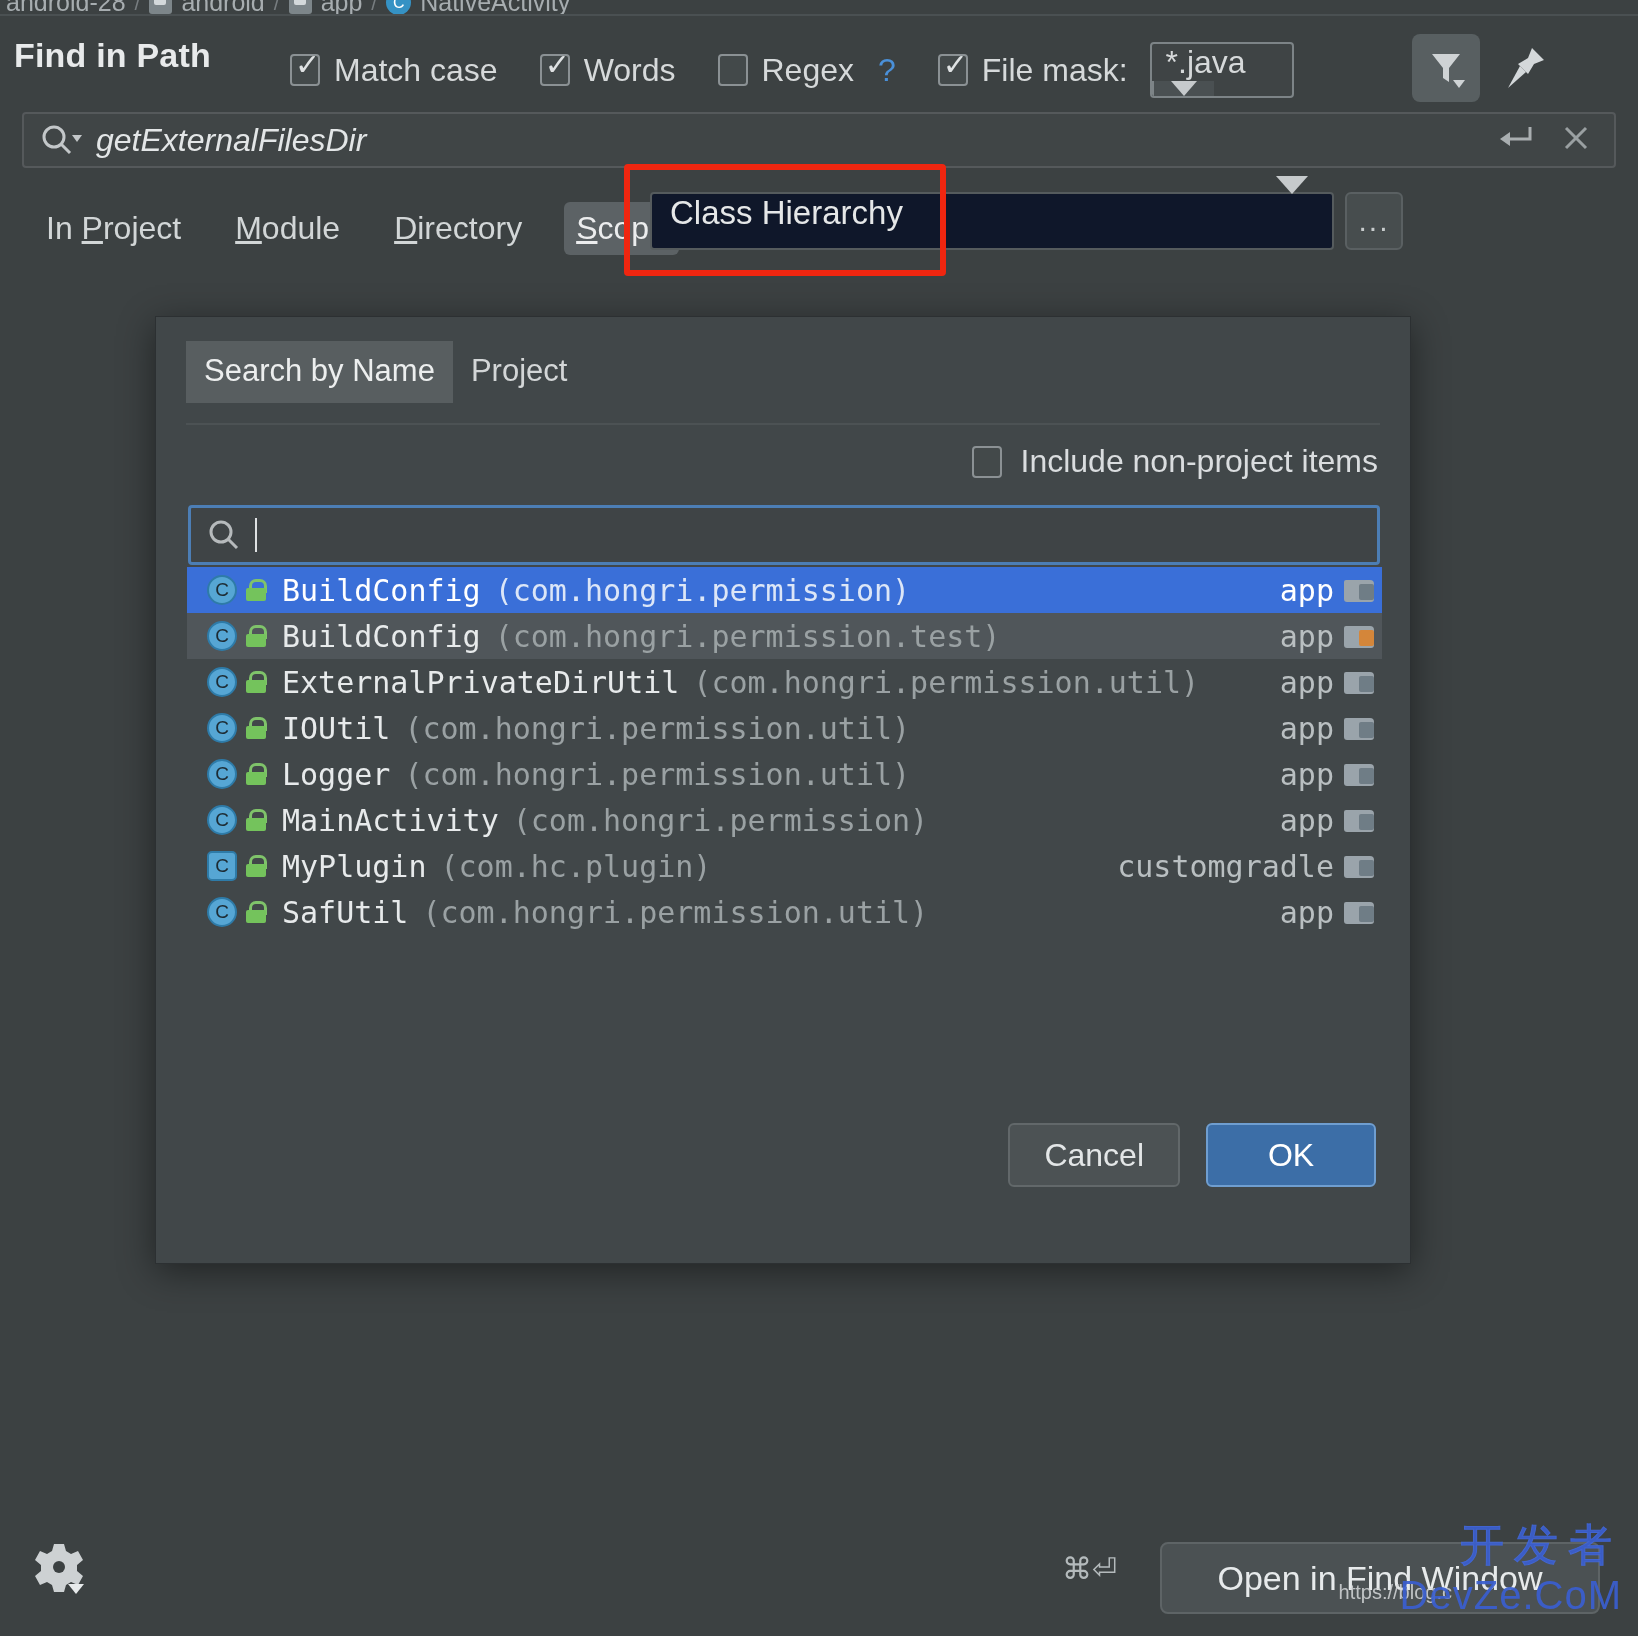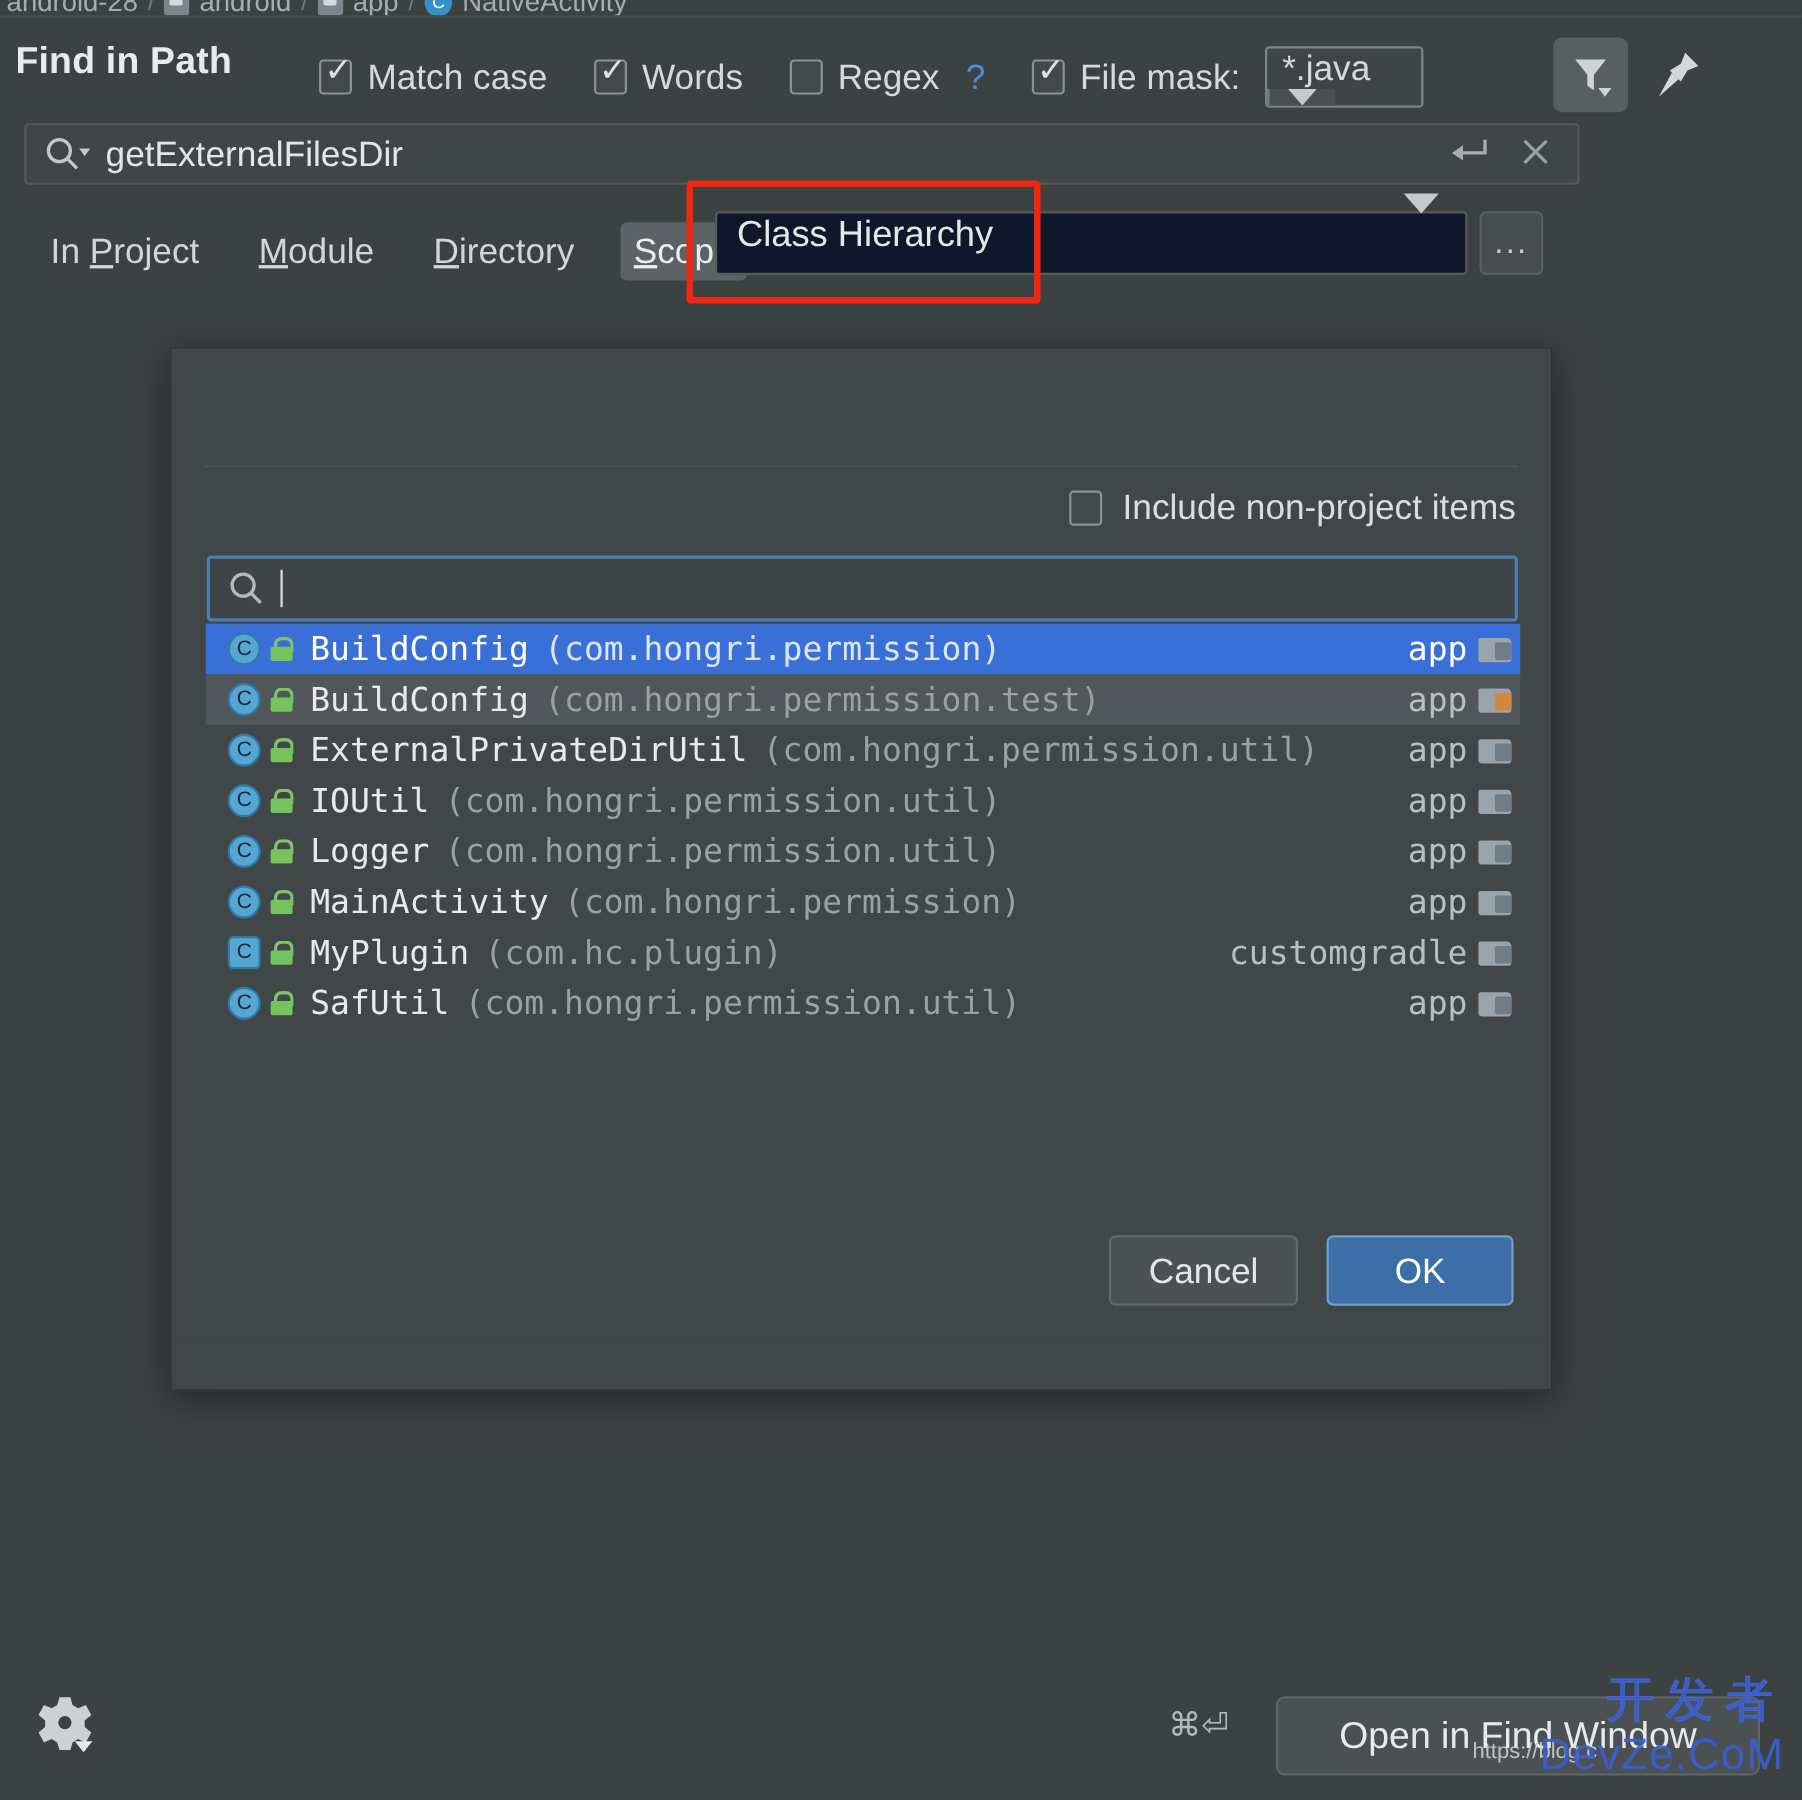--- a/index.html
+++ b/index.html
@@ -87,23 +87,23 @@
   .filter-btn {
     position: absolute; left: 1412px; top: 14px;
     width: 68px; height: 68px; background: #585f61; border-radius: 8px;
     display: flex; align-items: center; justify-content: center;
   }
   .pin-btn { position: absolute; left: 1496px; top: 20px; }
 
   
   .search-row {
     position: absolute; left: 22px; top: 112px;
-    width: 1414px; height: 56px;
+    width: 1594px; height: 56px;
     border: 2px solid #55595b; border-radius: 4px; background: #404546;
-    display: flex; align-items: center;
+    display: flex; align-items: center; font-style: italic;
   }
   .srch-icon { margin-left: 14px; display: flex; align-items: center; }
   .srch-text {
     margin-left: 14px; font-size: 32px; color: #e3e6e7;
   }
   .srch-right { margin-left: auto; display: flex; align-items: center; gap: 22px; margin-right: 20px; }
 
   
   .scope-row { position: absolute; left: 0; top: 192px; width: 1638px; height: 72px; }
   .scope-tabs { position: absolute; left: 34px; top: 10px; display: flex; align-items: center; gap: 30px; }
@@ -386,20 +386,24 @@
     </span>
   </div>
   <div class="dots-btn">...</div>
   <div class="redbox"></div>
 
   <div class="dialog">
 
 
     <div class="dlg-body">
 
+      <div class="tabbar">
+        <div class="dtab active">Search by Name</div>
+        <div class="dtab">Project</div>
+      </div>
       <div class="tabbar-line"></div>
 
       <div class="incl-row">
         <span class="cbx"></span>
         <span>Include non-project items</span>
       </div>
 
       <div class="dlg-search">
         <span style="margin-left:16px;display:flex;">
           <svg width="36" height="34" viewBox="0 0 36 34">

